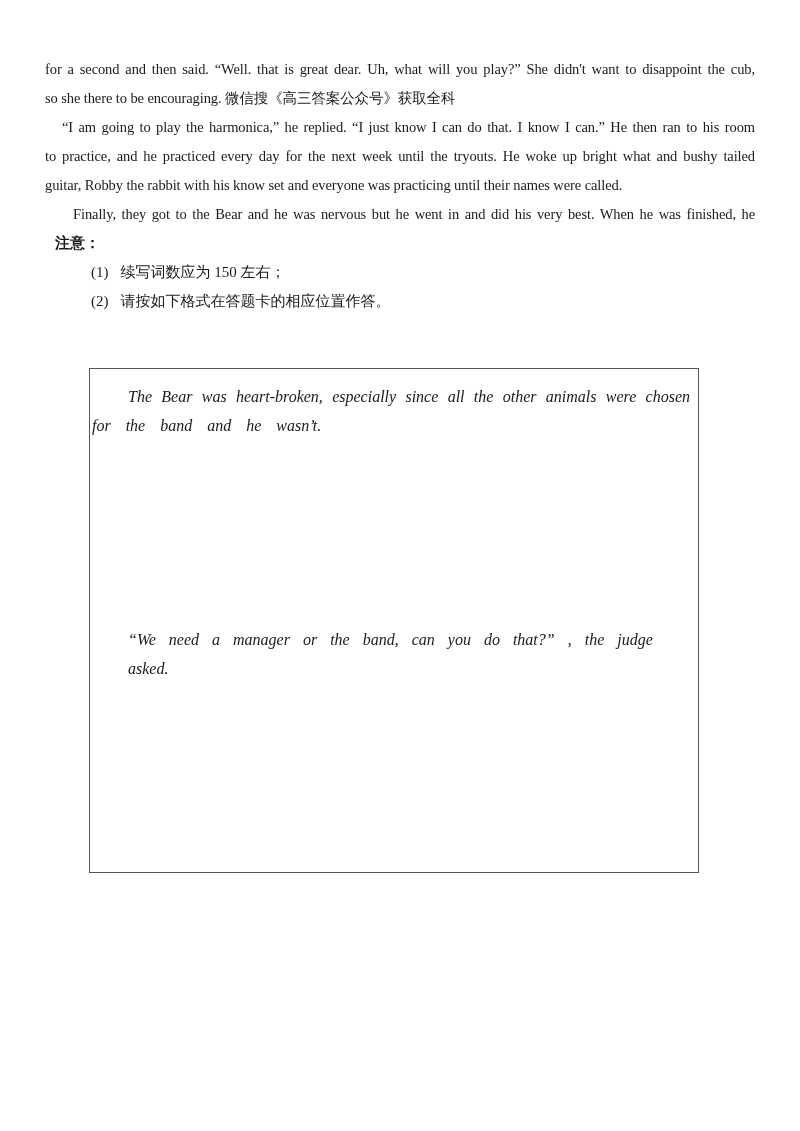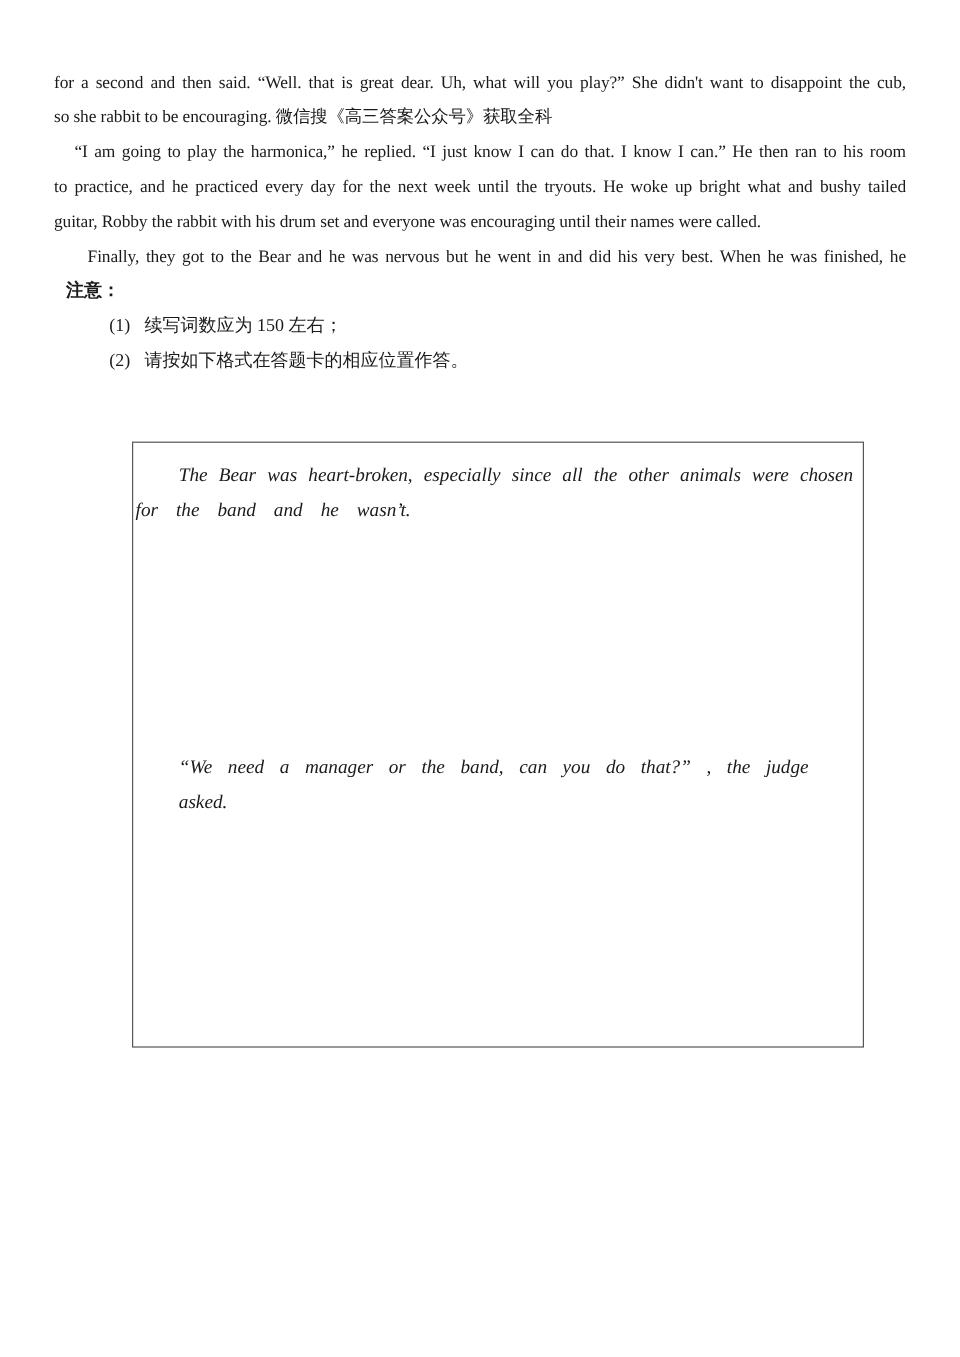--- a/index.html
+++ b/index.html
@@ -43,21 +43,21 @@
     text-align-last:left;
   }
   .notice{
     font-weight:700;
     padding-left:10px;
   }
   .list-line{ padding-left:46px; }
   .list-line .marker{ margin-right:12px; }
   .answer-box{
     position:absolute;
-    left:110px;
+    left:89px;
     top:368px;
     width:608px;
     height:503px;
     border:1px solid var(--box-border);
     background:#ffffff;
   }
   .ans{
     font-style:italic;
     font-size:16px;
     line-height:29px;
@@ -81,24 +81,24 @@
     word-spacing:9px;
   }
 </style>
 </head>
 <body>
 
 <div class="page">
 
   <div class="content">
     <div class="line">for a second and then said. “Well. that is great dear. Uh, what will you play?” She didn't want to disappoint the cub,</div>
-    <div class="line endline">so she rabbit to be encouraging. 微信搜《高三答案公众号》获取全科</div>
+    <div class="line endline">so she there to be encouraging. 微信搜《高三答案公众号》获取全科</div>
     <div class="line ind17">“I am going to play the harmonica,” he replied. “I just know I can do that. I know I can.” He then ran to his room</div>
     <div class="line">to practice, and he practiced every day for the next week until the tryouts. He woke up bright what and bushy tailed</div>
-    <div class="line endline">guitar, Robby the rabbit with his drum set and everyone was encouraging until their names were called.</div>
+    <div class="line endline">guitar, Robby the rabbit with his know set and everyone was practicing until their names were called.</div>
     <div class="line ind28">Finally, they got to the Bear and he was nervous but he went in and did his very best. When he was finished, he</div>
 
     <div class="zh notice">注意：</div>
 
     <div class="zh list-line">
       <span class="marker">(1)</span><span>续写词数应为 150 左右；</span>
     </div>
     <div class="zh list-line">
       <span class="marker">(2)</span><span>请按如下格式在答题卡的相应位置作答。</span>
     </div>

